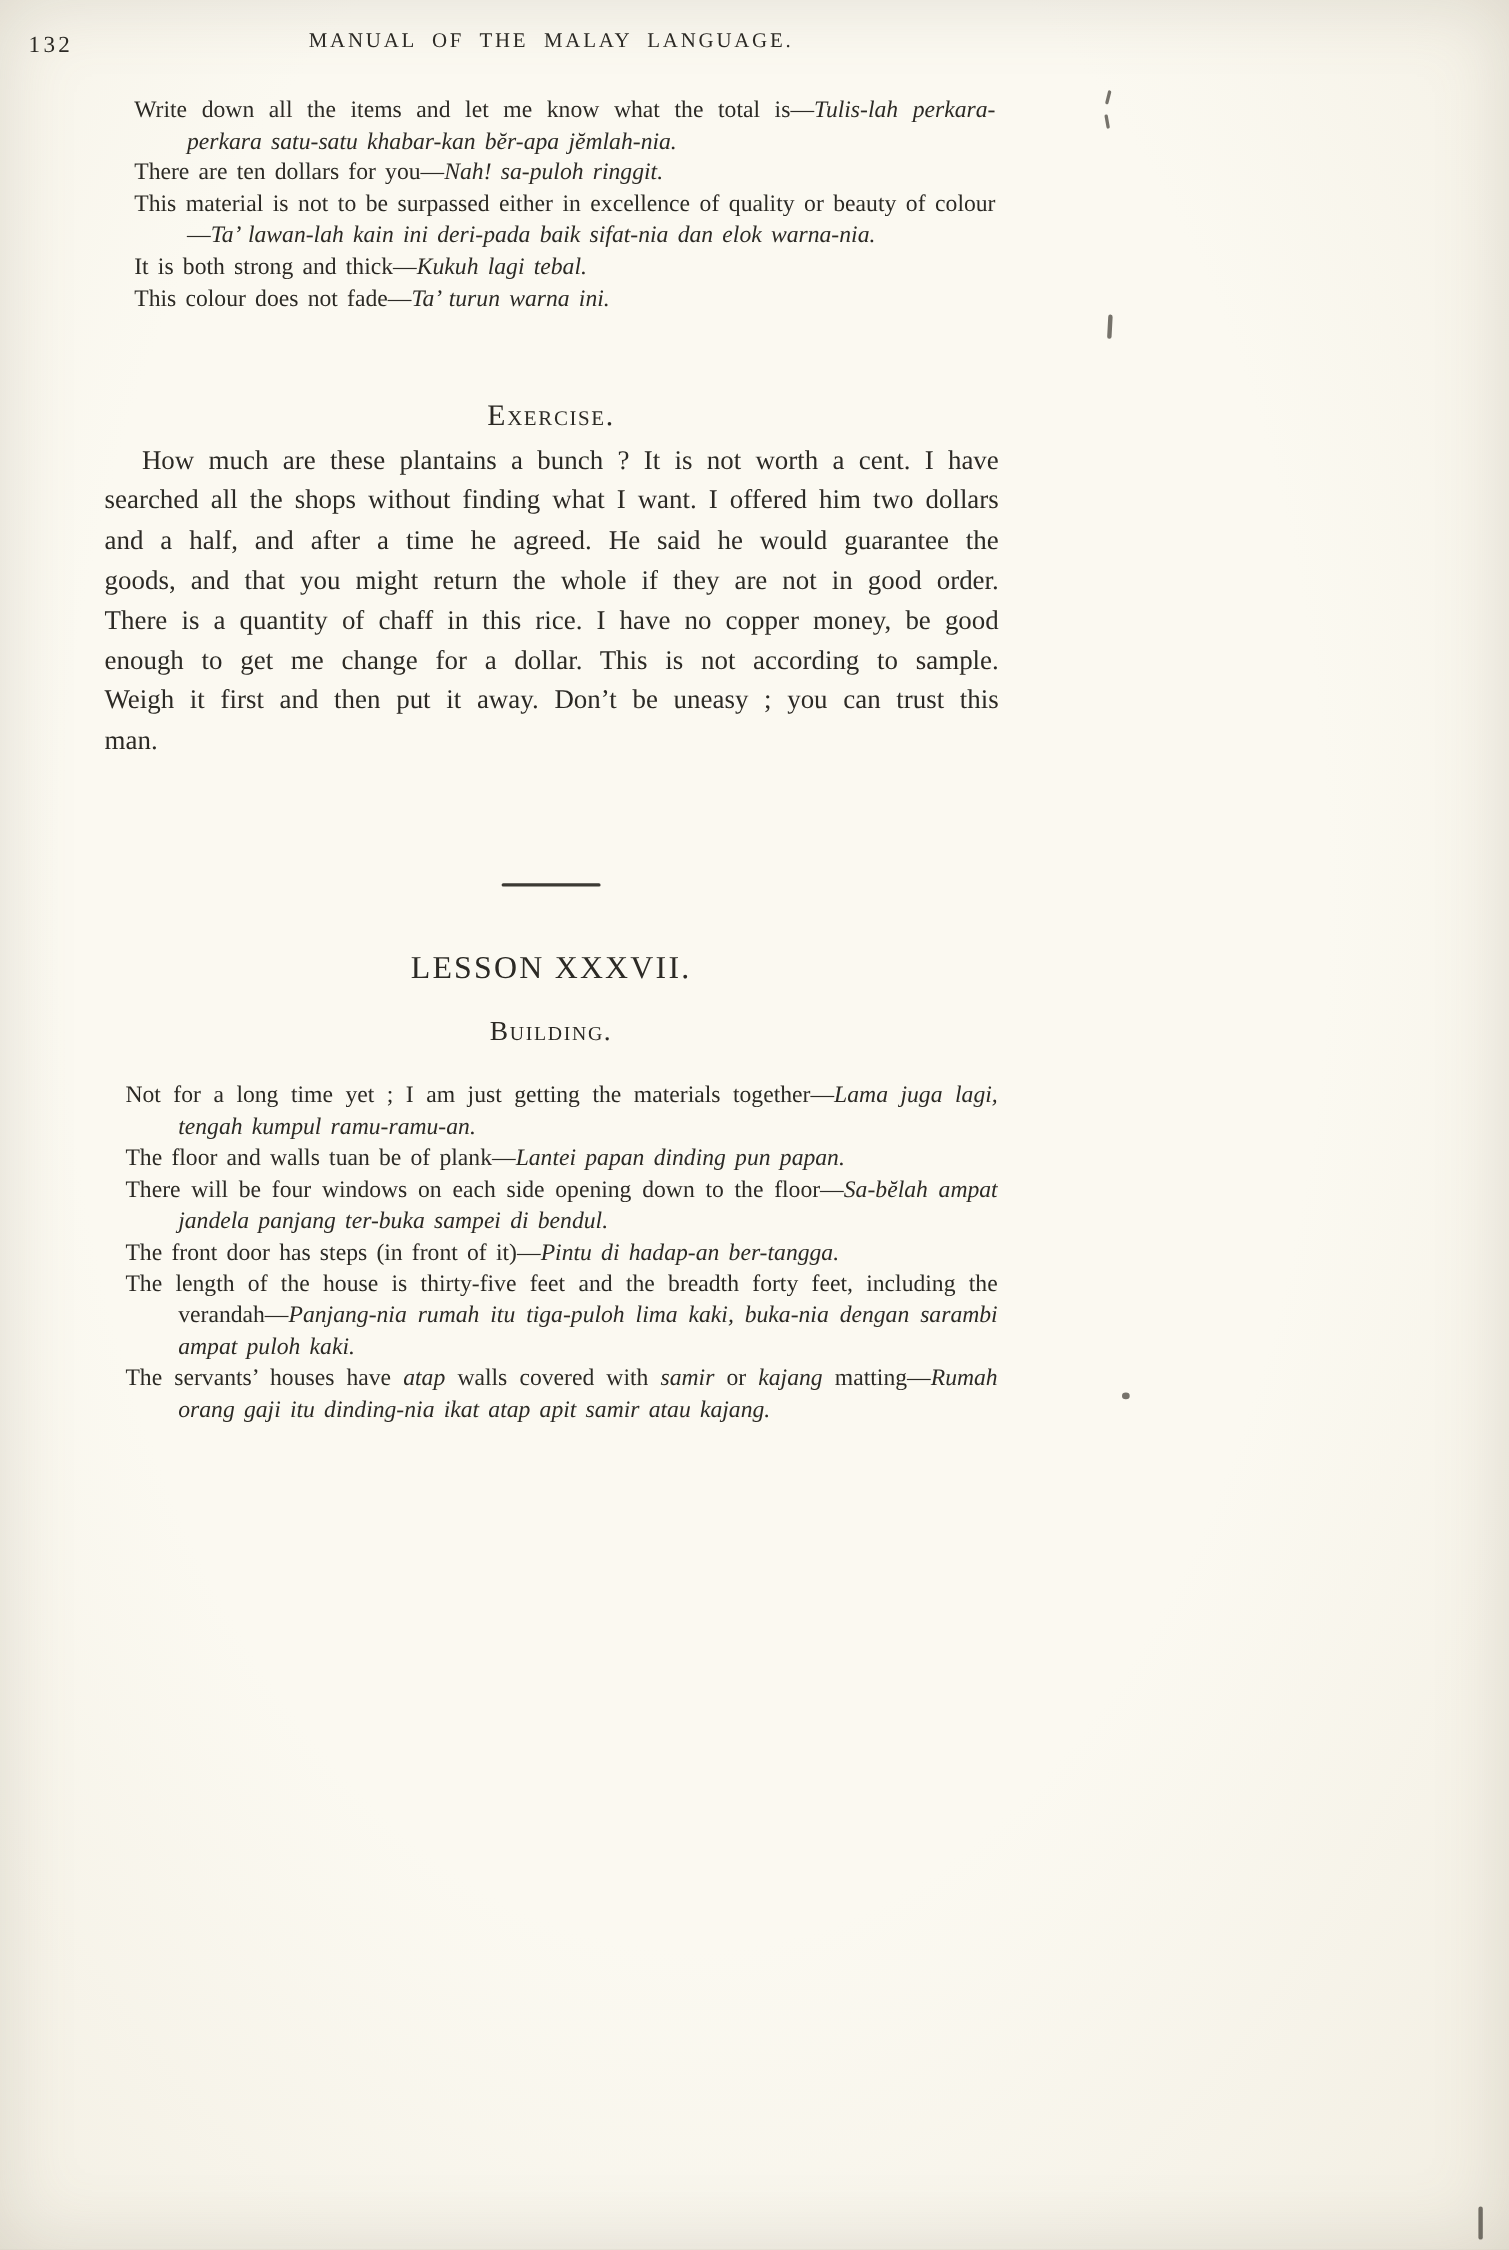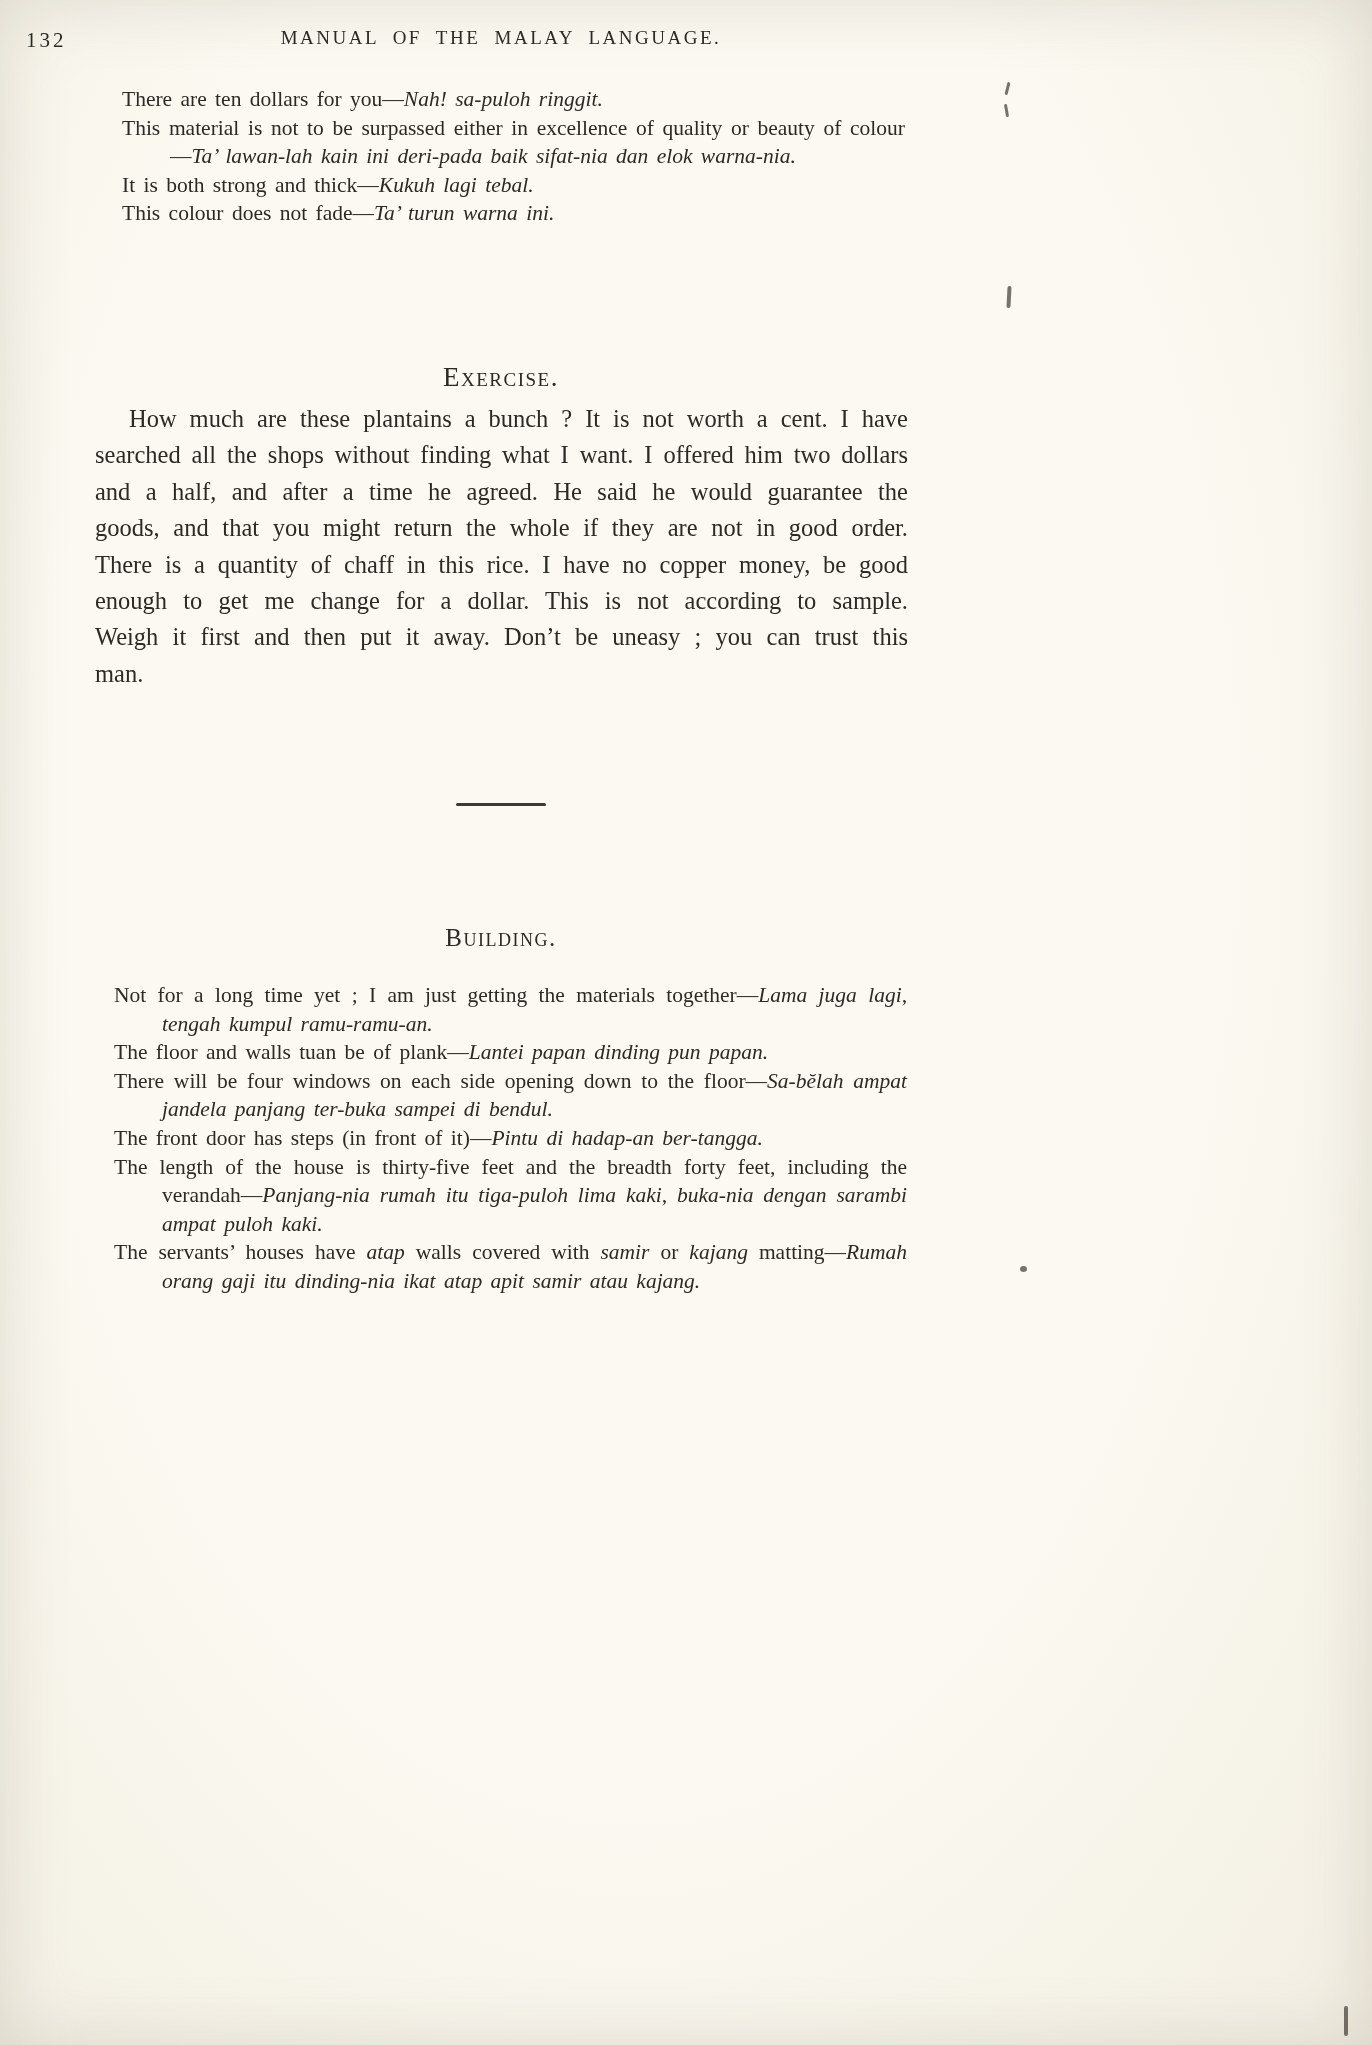--- a/index.html
+++ b/index.html
@@ -53,34 +53,36 @@
 </style>
 </head>
 <body>
 
 <div class="page">
 
   <span class="folio">132</span>
   <div class="running-head">MANUAL OF THE MALAY LANGUAGE.</div>
 
   <section class="phrase-list top">
+      <div class="phrase"><span>Write down all the items and let me know what the total is—</span><span class="it">Tulis-lah perkara-perkara satu-satu khabar-kan bĕr-apa jĕmlah-nia.</span></div>
       <div class="phrase"><span>There are ten dollars for you—</span><span class="it">Nah! sa-puloh ringgit.</span></div>
       <div class="phrase"><span>This material is not to be surpassed either in excellence of quality or beauty of colour—</span><span class="it">Ta’ lawan-lah kain ini deri-pada baik sifat-nia dan elok warna-nia.</span></div>
       <div class="phrase"><span>It is both strong and thick—</span><span class="it">Kukuh lagi tebal.</span></div>
       <div class="phrase"><span>This colour does not fade—</span><span class="it">Ta’ turun warna ini.</span></div>
     </section>
 
   <h2 class="section-head exercise">Exercise.</h2>
 
   <p class="exercise-body">How much are these plantains a bunch ?  It is not worth a cent.  I have searched all the shops without finding what I want.  I offered him two dollars and a half, and after a time he agreed.  He said he would guarantee the goods, and that you might return the whole if they are not in good order.  There is a quantity of chaff in this rice.  I have no copper money, be good enough to get me change for a dollar.  This is not according to sample.  Weigh it first and then put it away.  Don’t be uneasy ; you can trust this man.</p>
 
   <div class="divider">
     <div class="bar"></div>
   </div>
 
+  <h1 class="lesson-title">LESSON XXXVII.</h1>
   <h2 class="section-head sub">Building.</h2>
 
   <section class="phrase-list building">
       <div class="phrase"><span>Not for a long time yet ; I am just getting the materials together—</span><span class="it">Lama juga lagi, tengah kumpul ramu-ramu-an.</span></div>
       <div class="phrase"><span>The floor and walls tuan be of plank—</span><span class="it">Lantei papan dinding pun papan.</span></div>
       <div class="phrase"><span>There will be four windows on each side opening down to the floor—</span><span class="it">Sa-bĕlah ampat jandela panjang ter-buka sampei di bendul.</span></div>
       <div class="phrase"><span>The front door has steps (in front of it)—</span><span class="it">Pintu di hadap-an ber-tangga.</span></div>
       <div class="phrase"><span>The length of the house is thirty-five feet and the breadth forty feet, including the verandah—</span><span class="it">Panjang-nia rumah itu tiga-puloh lima kaki, buka-nia dengan sarambi ampat puloh kaki.</span></div>
       <div class="phrase"><span>The servants’ houses have </span><span class="it">atap</span><span> walls covered with </span><span class="it">samir</span><span> or </span><span class="it">kajang</span><span> matting—</span><span class="it">Rumah orang gaji itu dinding-nia ikat atap apit samir atau kajang.</span></div>
     </section>

